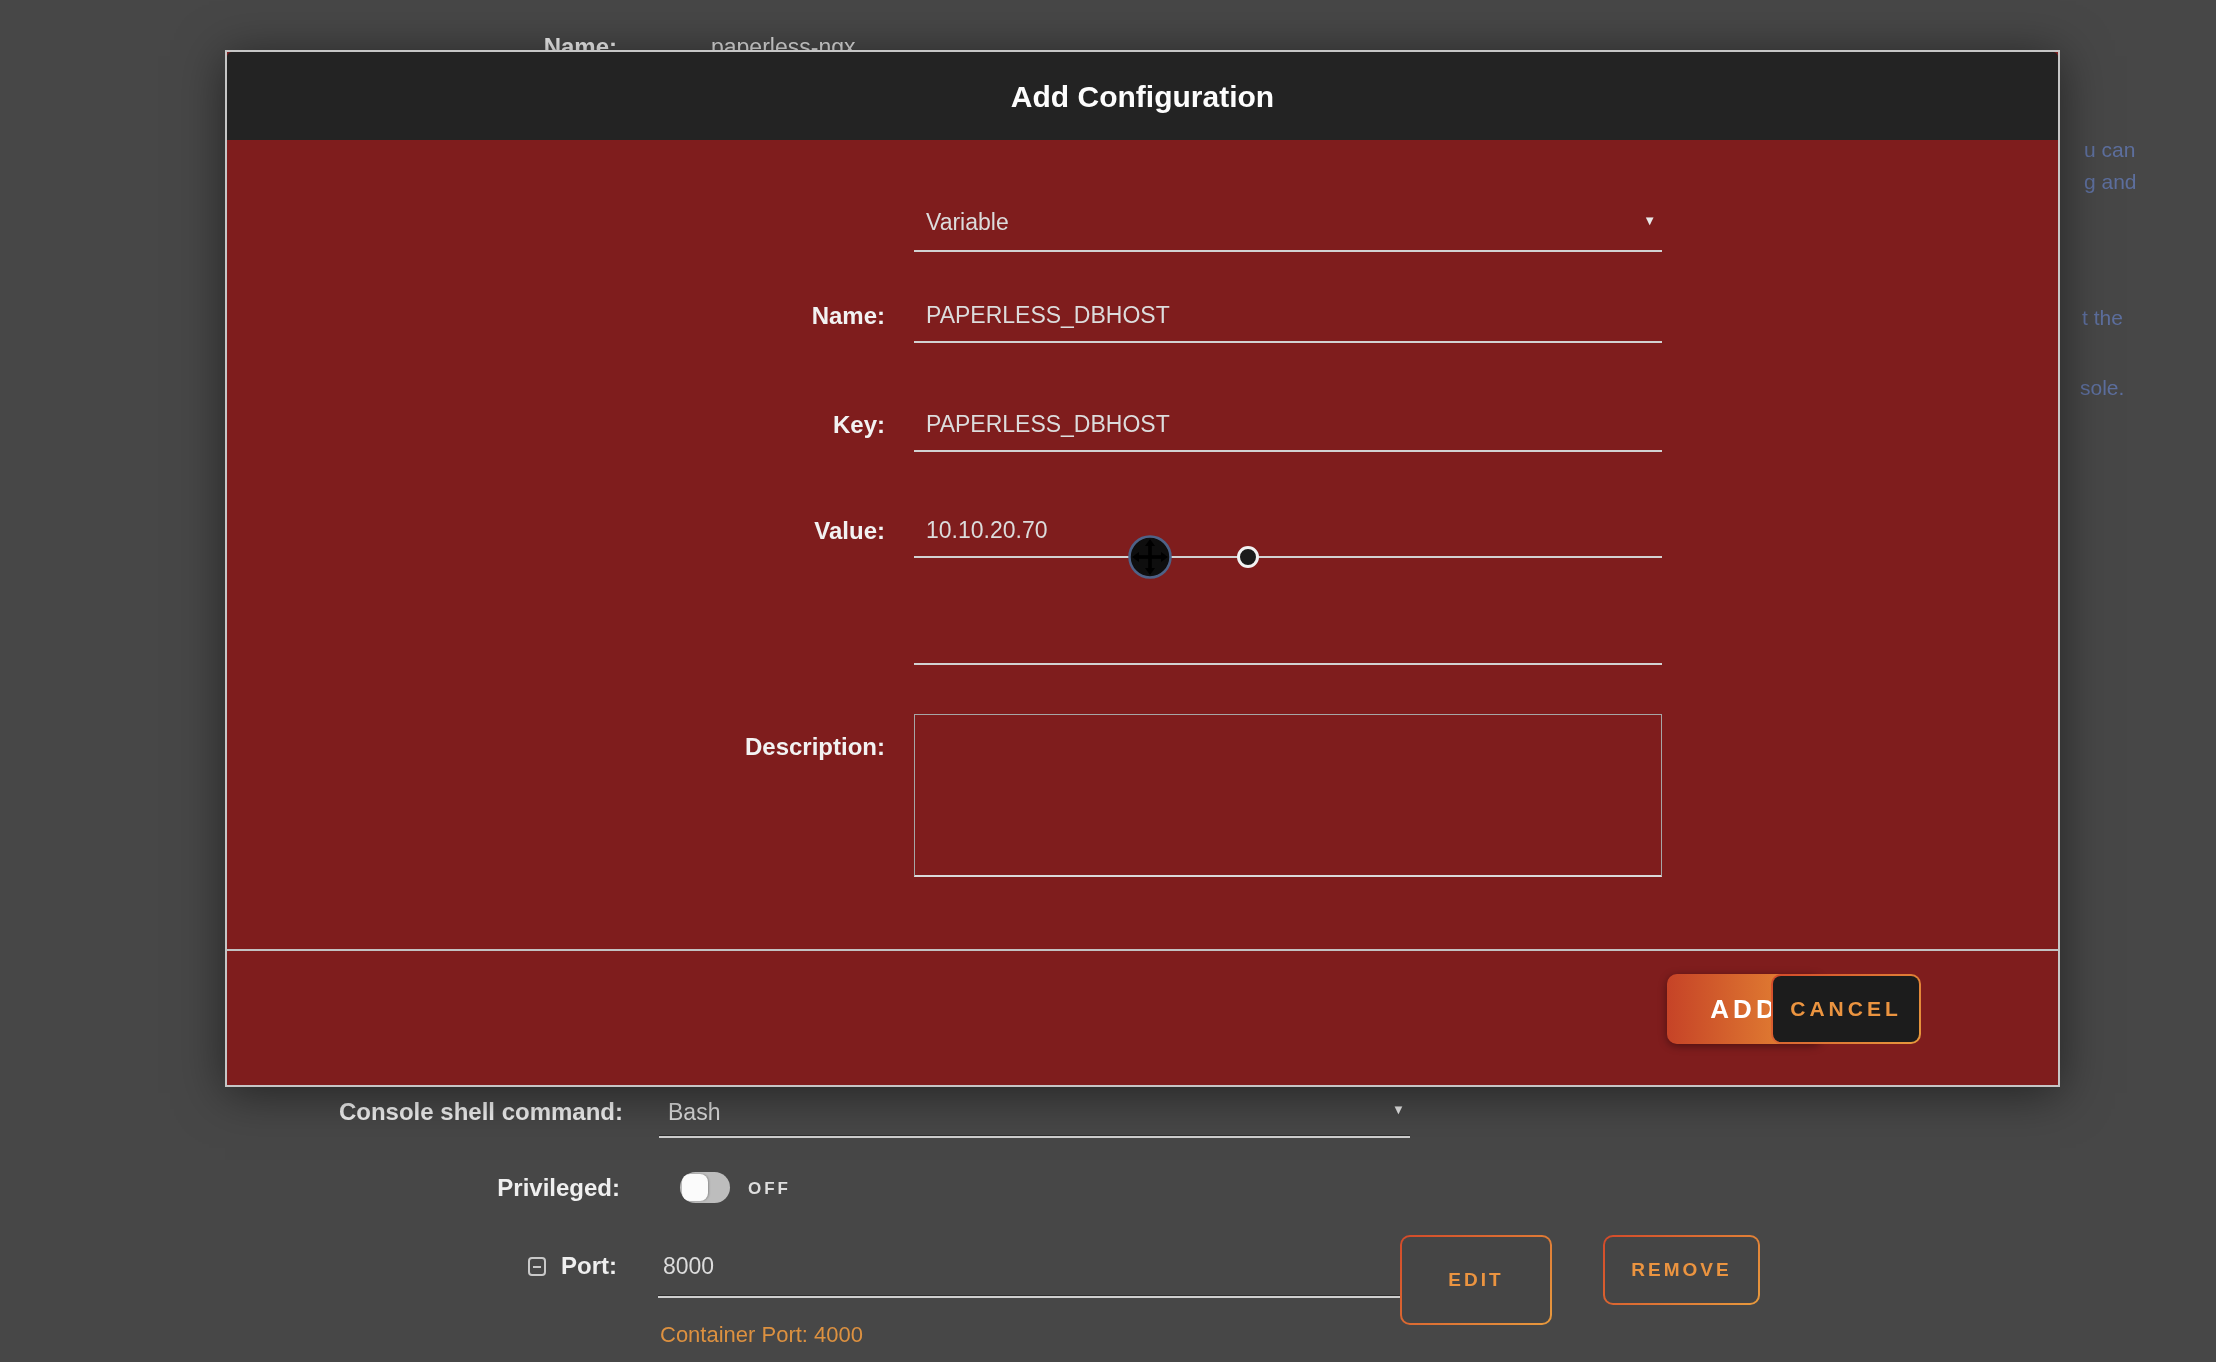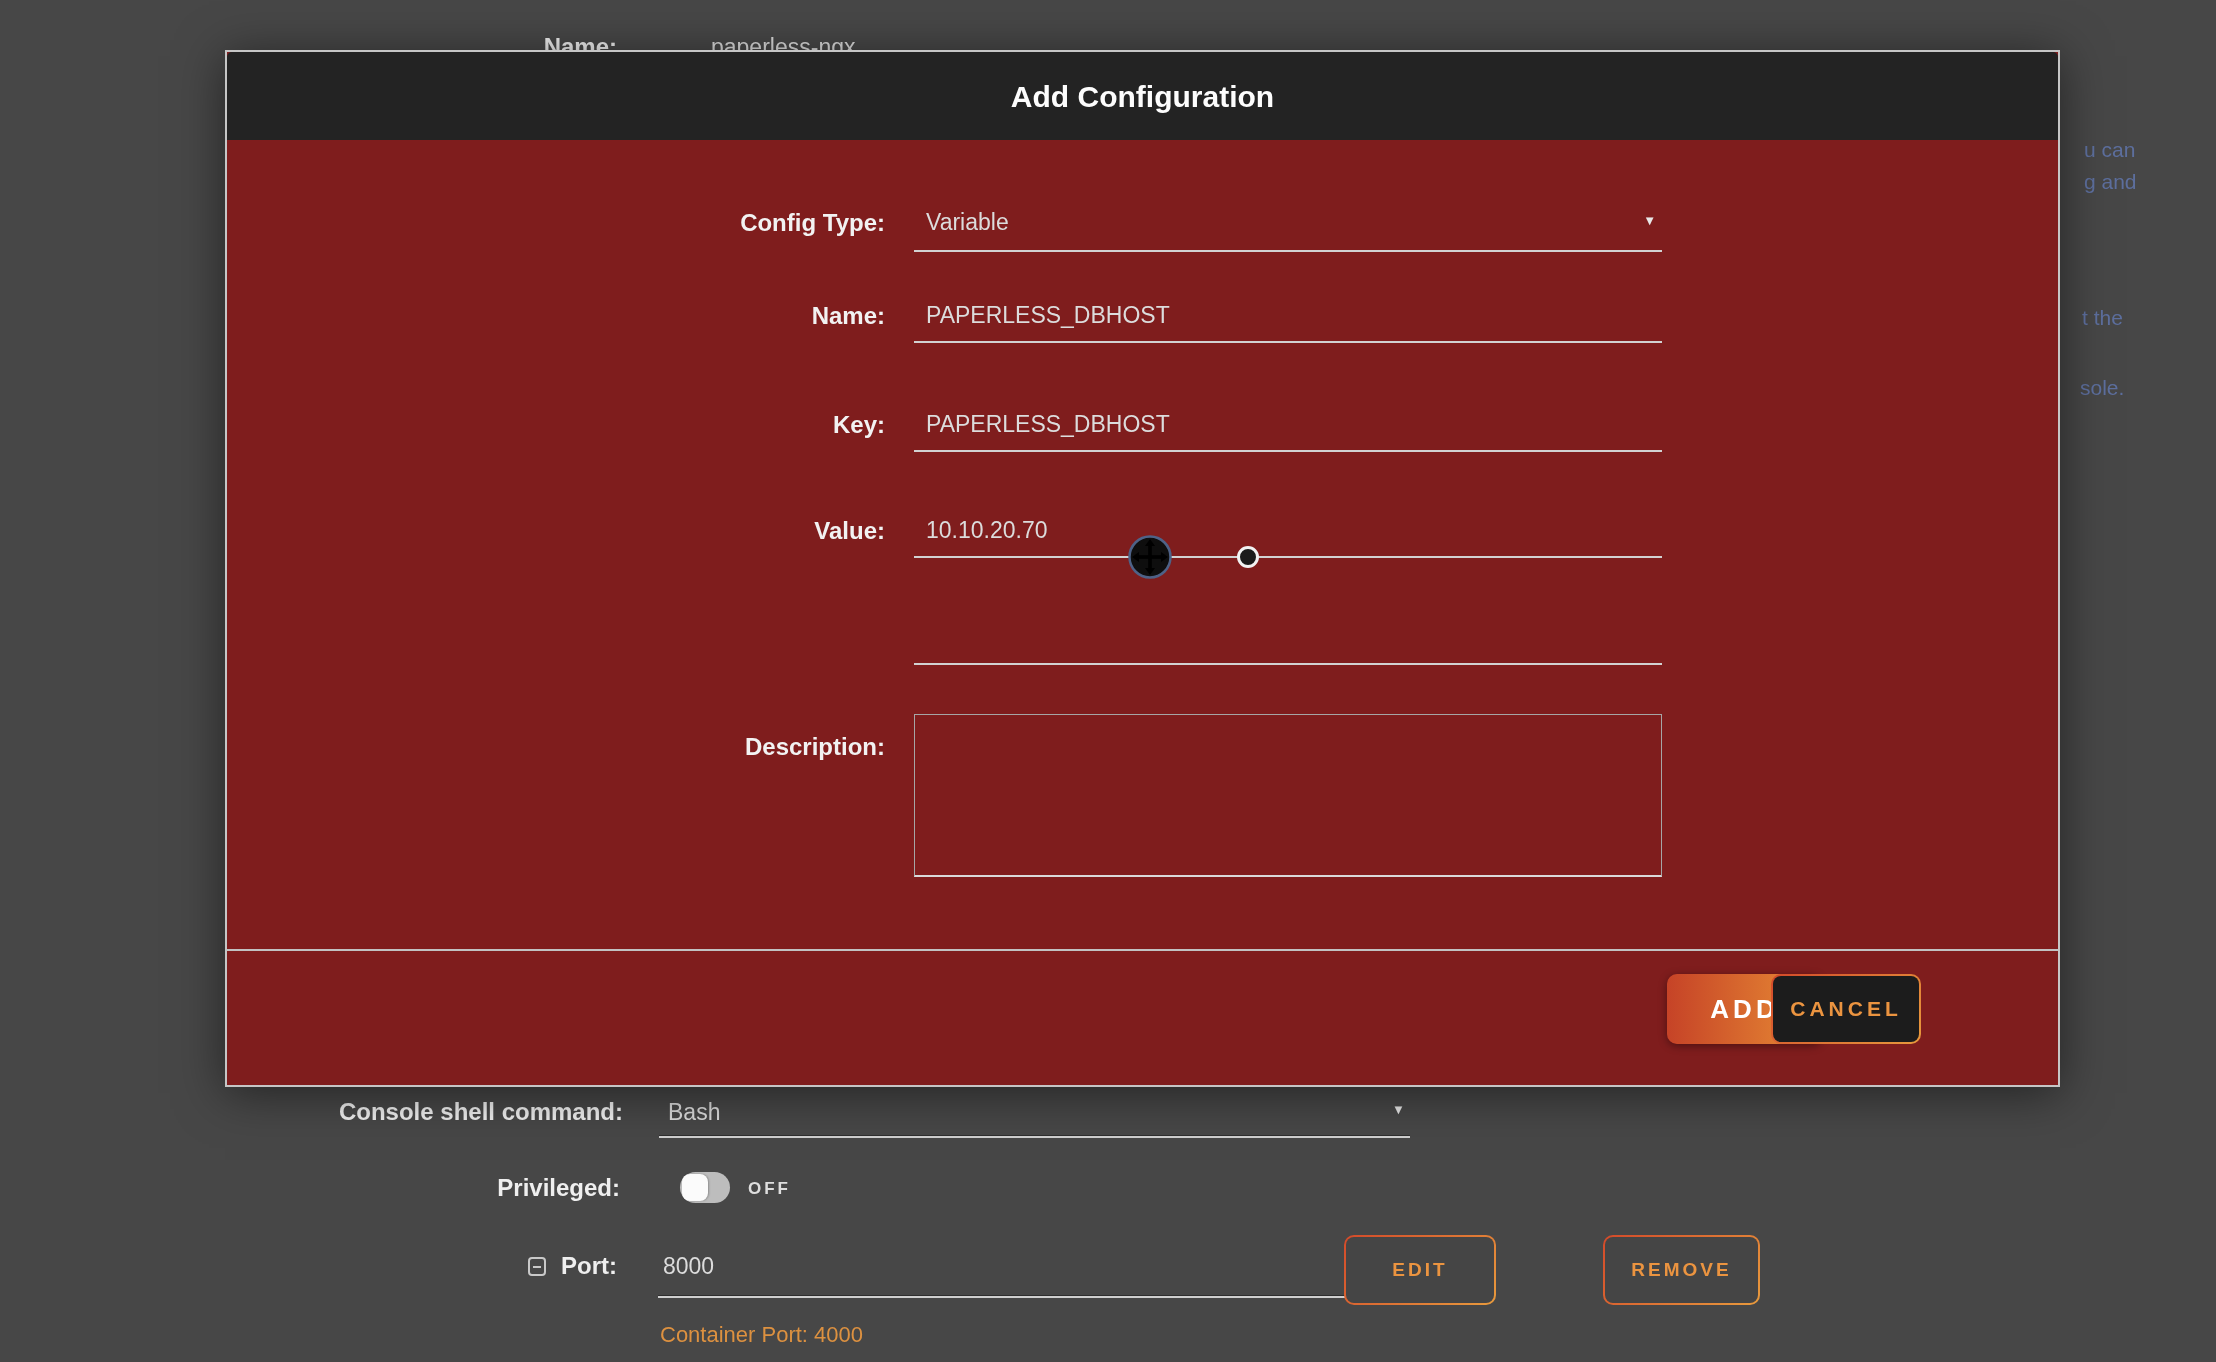--- a/index.html
+++ b/index.html
@@ -53,21 +53,21 @@
   .m-textarea { position:absolute; left:687px; top:662px; width:748px; height:163px; background:transparent;
                 border:1px solid #a6a6a6; border-bottom:2px solid #dadada; resize:none; outline:none;
                 color:#dcdcdc; font-size:22px; font-family:"Liberation Sans", sans-serif; padding:8px 12px; }
   .m-separator { position:absolute; left:0; right:0; top:897px; height:2px; background:#c2c2c2; }
   .btn-add { position:absolute; left:1440px; top:922px; width:155px; height:70px; border-radius:10px;
              background:linear-gradient(90deg,#c64327 0%,#e98f35 100%);
              display:flex; align-items:center; justify-content:center;
              color:#ffffff; font-weight:bold; font-size:26px; letter-spacing:4px; cursor:pointer;
              box-shadow:0 2px 8px rgba(0,0,0,.4); }
   .btn-cancel { left:1544px; top:922px; width:150px; height:70px; }
-  .btn-edit   { left:1344px; top:1235px; width:152px; height:70px; }
+  .btn-edit   { left:1400px; top:1235px; width:152px; height:90px; }
   .btn-remove { left:1603px; top:1235px; width:157px; height:70px; }
 
   
   .move-cursor { position:absolute; left:1127px; top:534px; width:46px; height:46px; z-index:20; }
   .drop-ring { position:absolute; left:1237px; top:546px; width:22px; height:22px; border:3px solid #f2f2f2;
                border-radius:50%; background:#1b1b1b; z-index:20; }
 </style>
 </head>
 <body>
 
@@ -102,21 +102,20 @@
   <div class="gbtn on-page btn-remove">
     <div class="inner">REMOVE</div>
   </div>
   <div class="orange-text" style="left:660px; top:1322px;">Container Port: 4000</div>
 
   <div class="modal">
     <div class="modal-header">
       <div class="modal-title">Add Configuration</div>
     </div>
 
-    <div class="m-label" style="top:157px;">Config Type:</div>
     <div class="m-select" style="top:157px;">
       <span class="val">Variable</span>
       <span class="arr">▼</span>
     </div>
 
     <div class="m-label" style="top:250px;">Name:</div>
     <div class="m-field" style="top:250px;">
       <input class="m-input" type="text" value="PAPERLESS_DBHOST" style="">
     </div>
 

